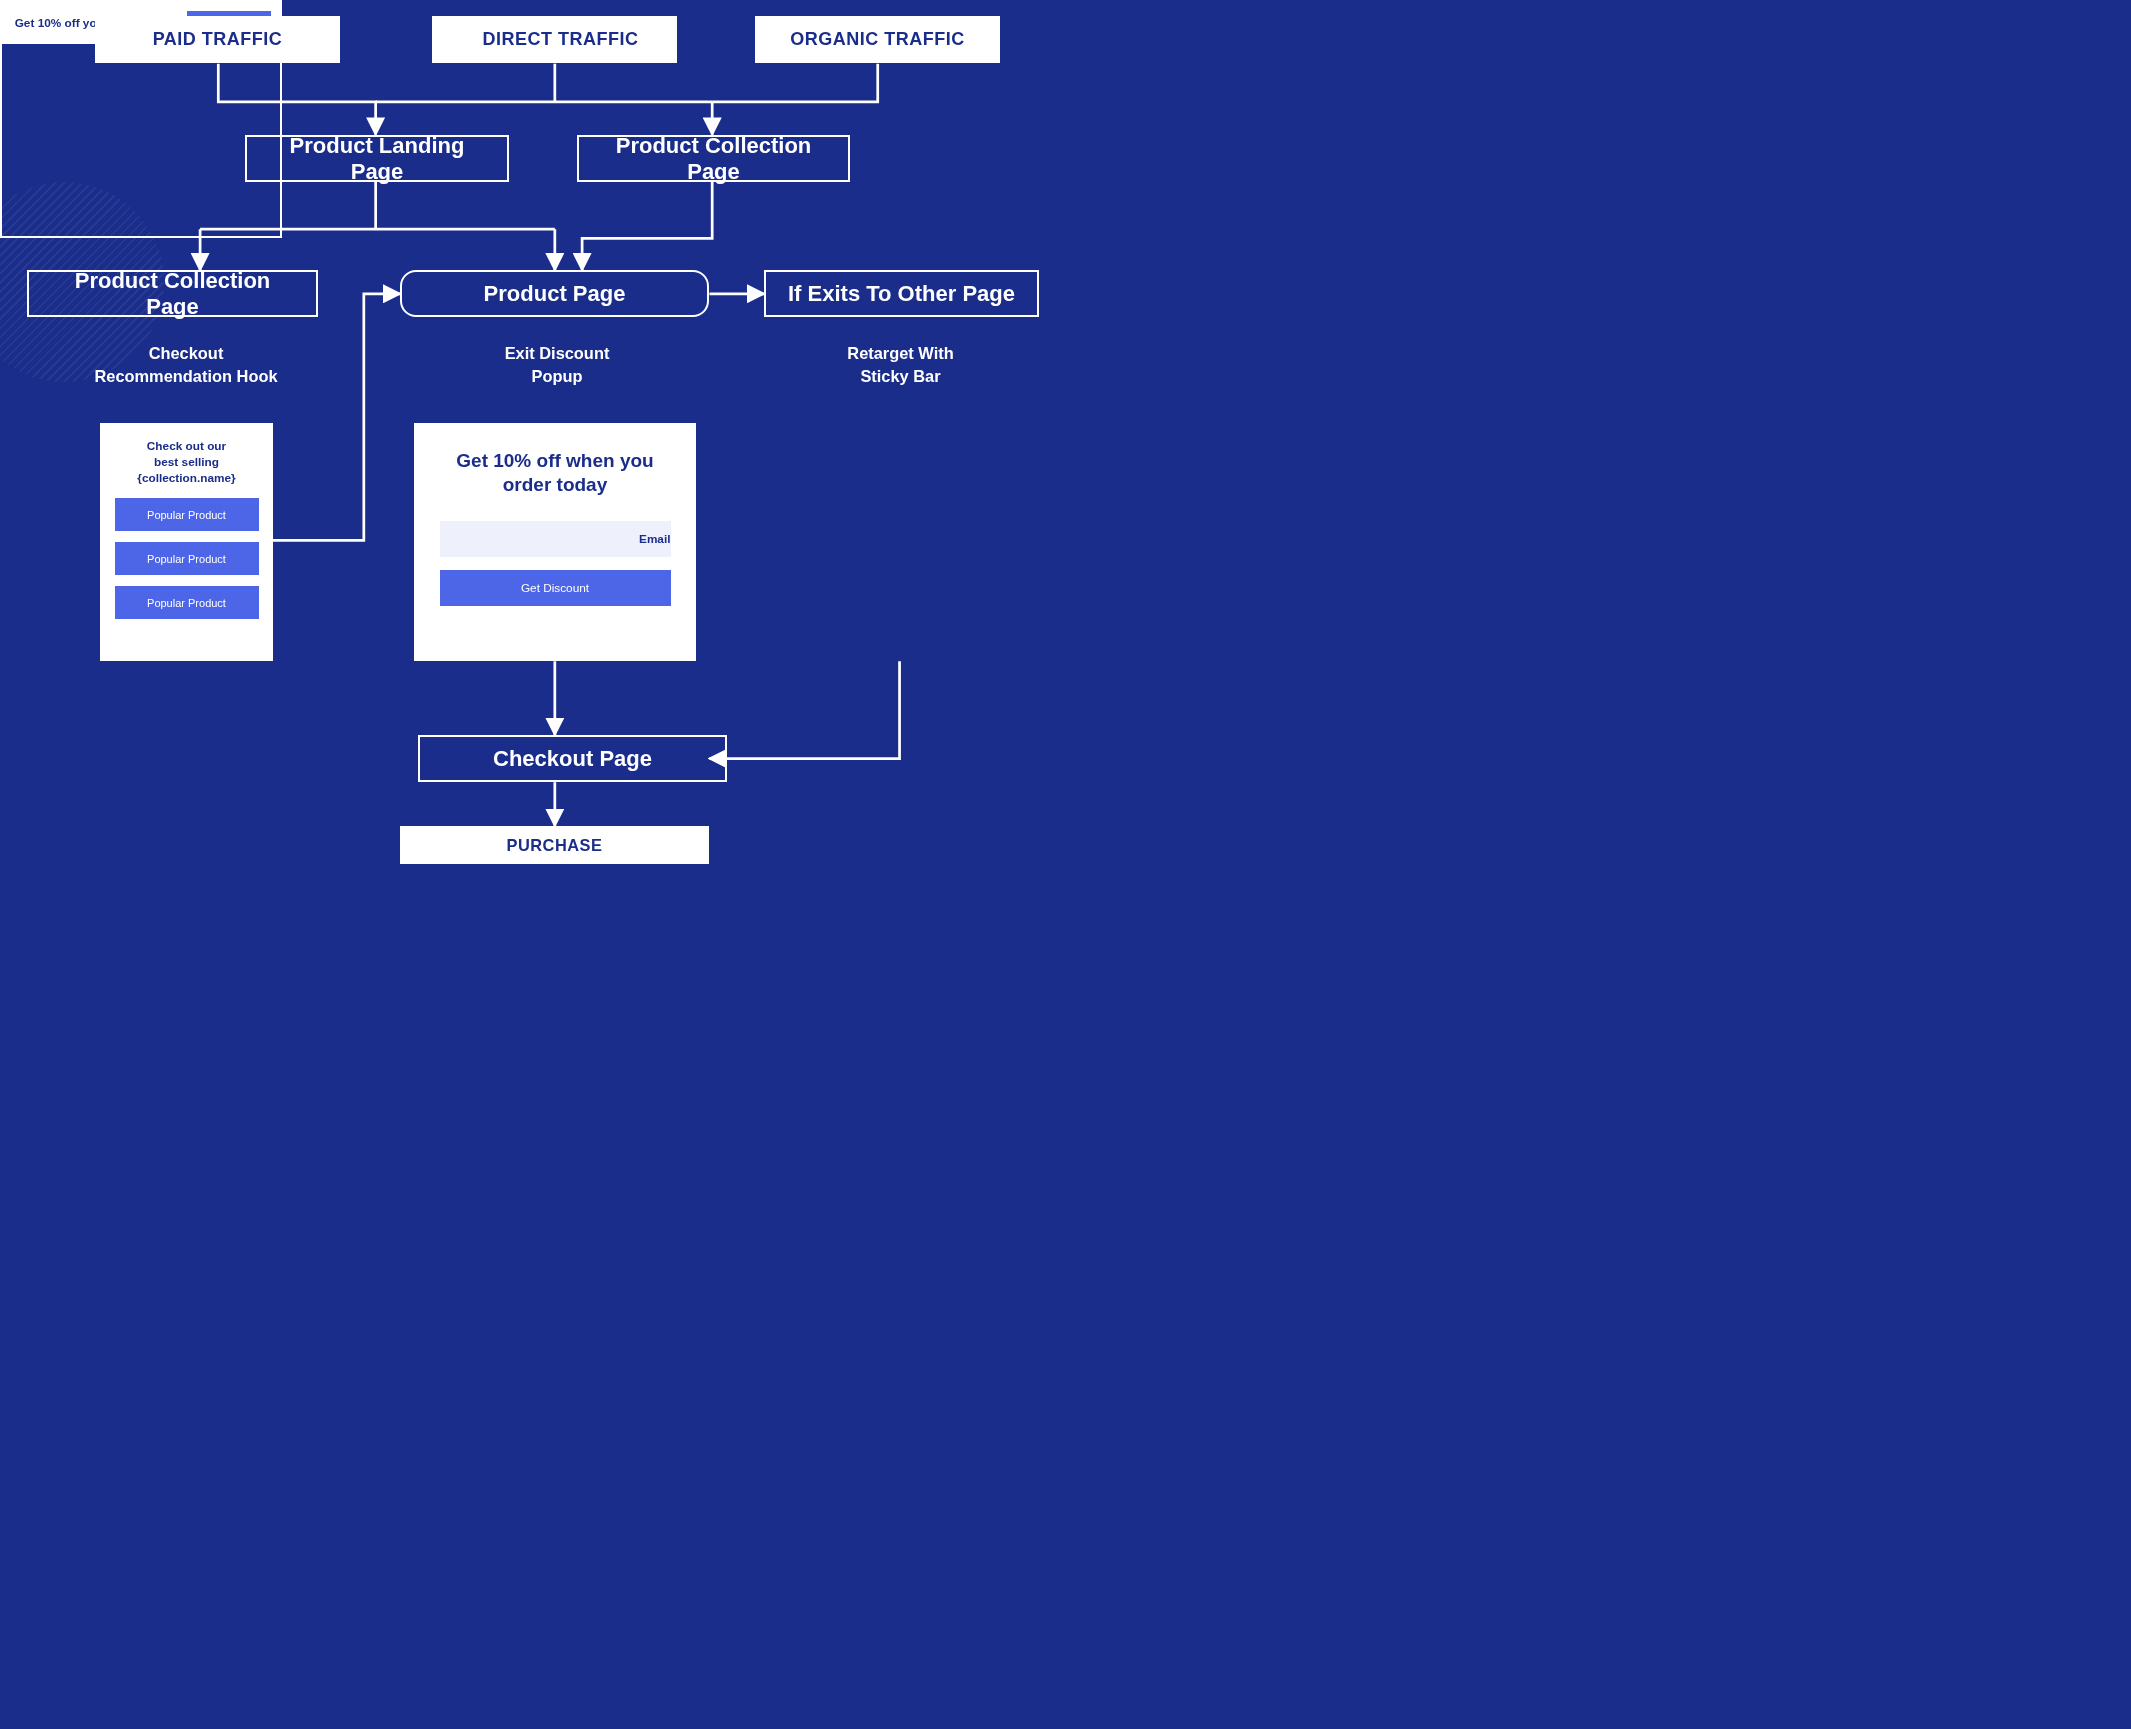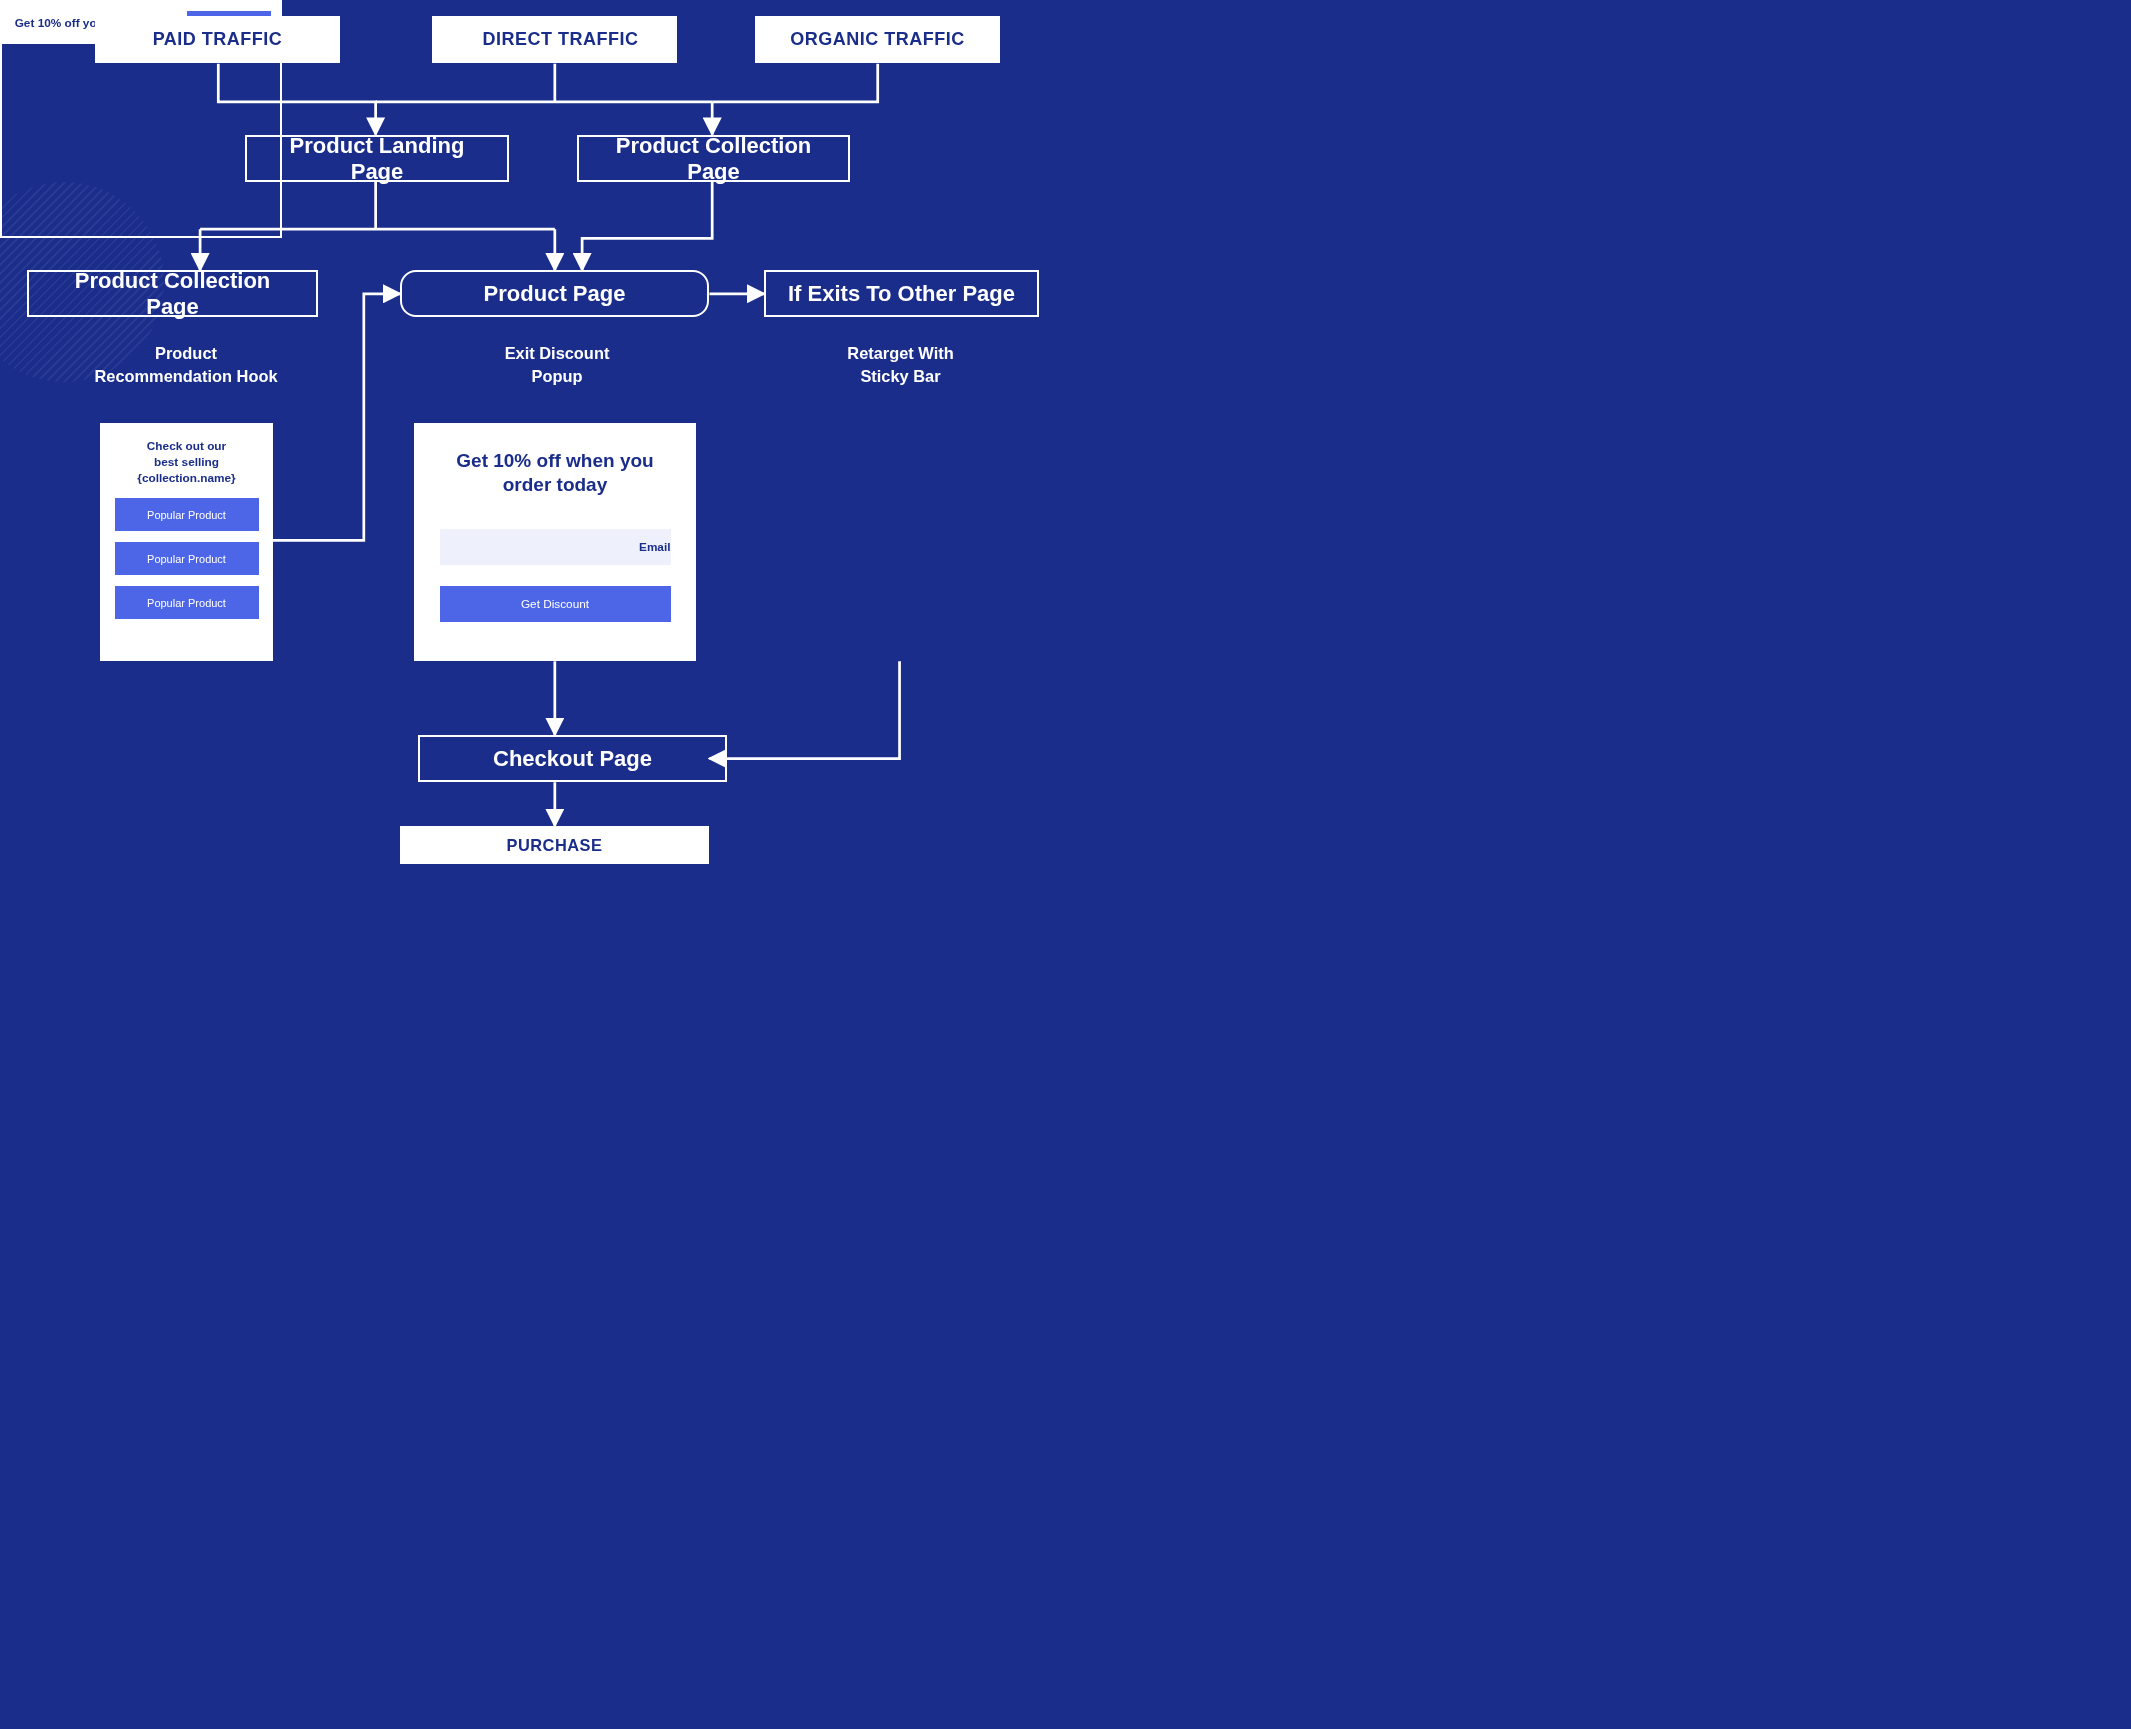--- a/index.html
+++ b/index.html
@@ -51,21 +51,20 @@
     font-weight: 700;
     font-size: 16.4px;
     text-align: center;
     line-height: 1.4;
     z-index: 2;
   }
   .card {
     position: absolute;
     background: #fff;
     z-index: 2;
-    gap: 8px;
   }
   
   .reco-card {
     left: 100px; top: 423px; width: 173px; height: 238px;
     padding: 16.4px 14.5px 14.5px 14.5px;
     display: flex; flex-direction: column; align-items: center; gap: 11px;
   }
   .reco-heading {
     color: #1a2d8a; font-size: 11.8px; font-weight: 600; text-align: center; line-height: 1.35;
   }
@@ -138,21 +137,21 @@
 <div class="node node-outline" style="left:27px; top:270px; width:291px;">
   <span>Product Collection Page</span>
 </div>
 <div class="node node-outline" style="left:400px; top:270px; width:309px;border-radius:16px;">
   <span>Product Page</span>
 </div>
 <div class="node node-outline" style="left:764px; top:270px; width:275px;">
   <span>If Exits To Other Page</span>
 </div>
 
-<div class="label" style="left:77px; top:342px; width:218px; white-space:pre-line;">Product
+<div class="label" style="left:77px; top:342px; width:218px; white-space:pre-line;">Checkout
 Recommendation Hook</div>
 <div class="label" style="left:457px; top:342px; width:200px; white-space:pre-line;">Exit Discount
 Popup</div>
 <div class="label" style="left:796px; top:342px; width:209px; white-space:pre-line;">Retarget With
 Sticky Bar</div>
 
 <div class="card reco-card">
   <div class="reco-heading" style="white-space:pre-line;">Check out our
 best selling
 {collection.name}</div>

